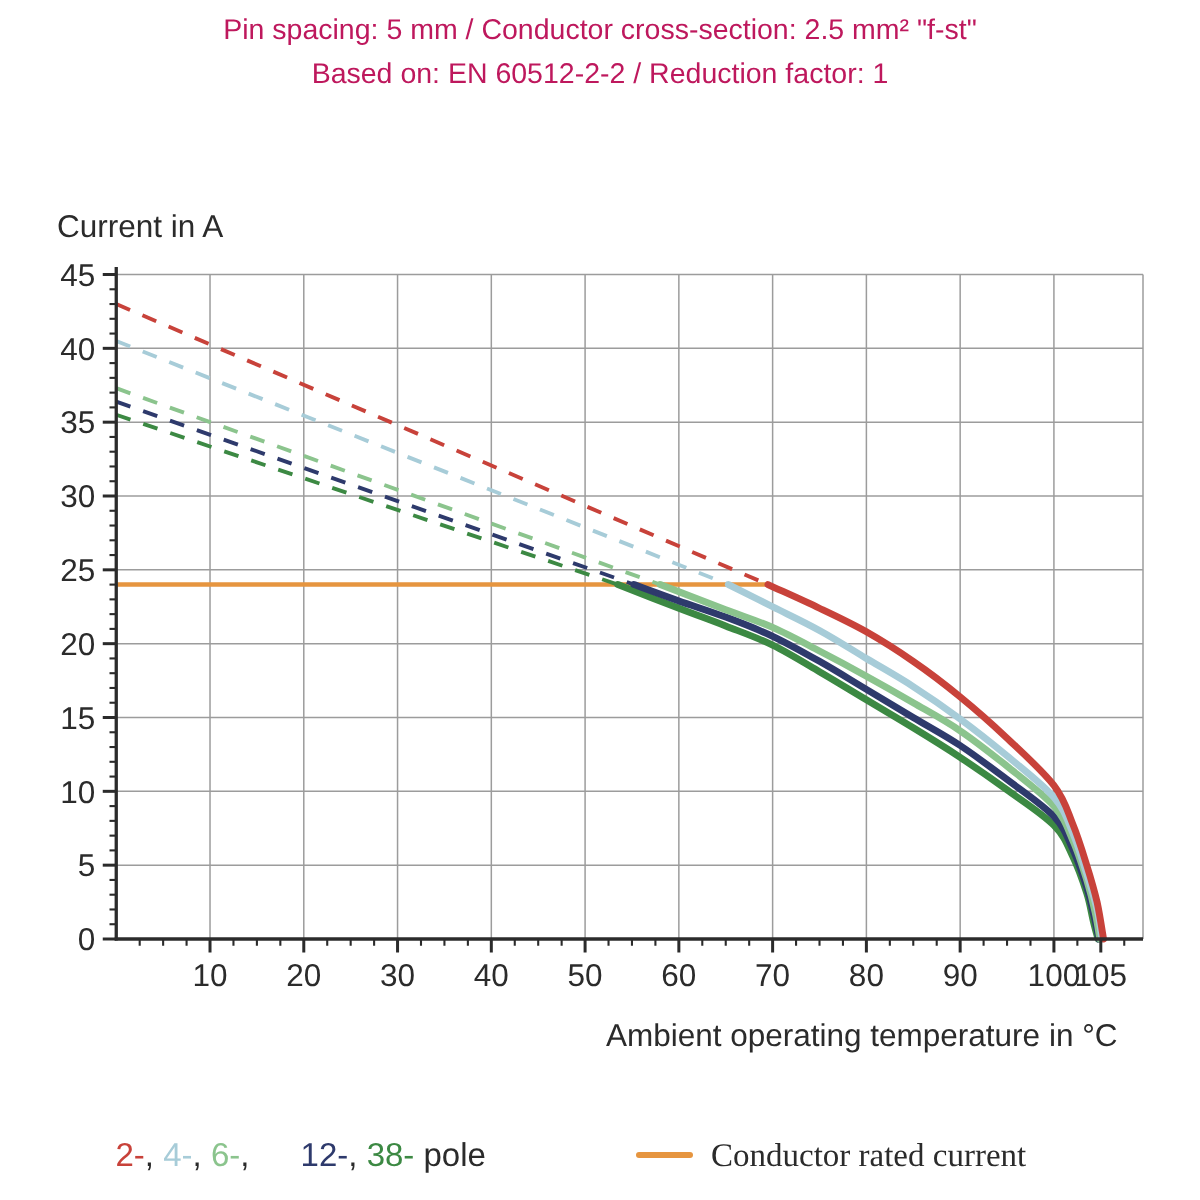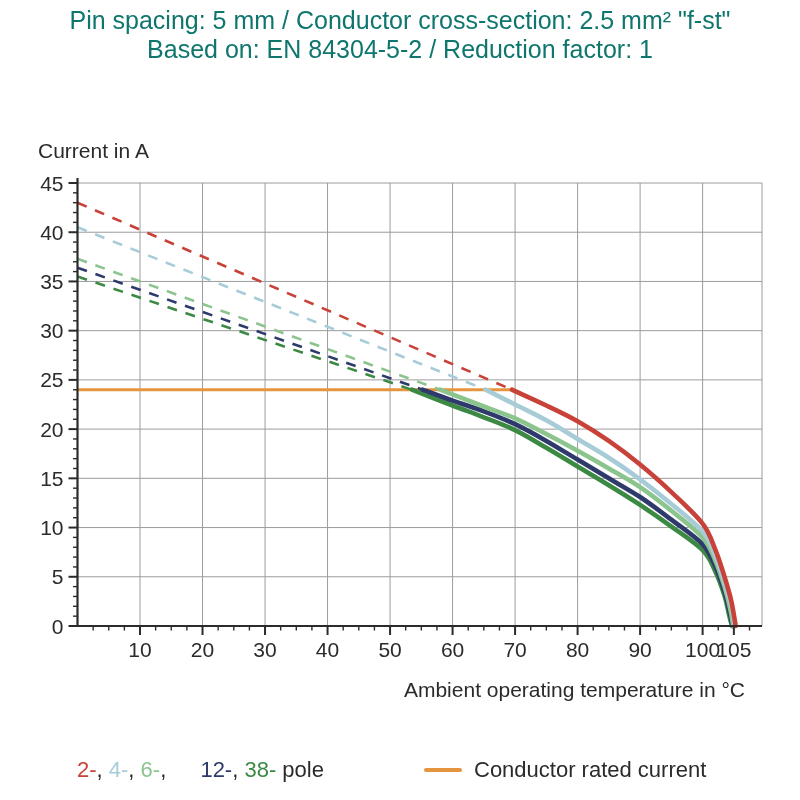--- a/index.html
+++ b/index.html
@@ -1,33 +1,33 @@
 <!DOCTYPE html>
 <html><head>
 <meta charset="utf-8">
 <style>
   html,body{margin:0;padding:0;background:#fff;}
   body{width:800px;height:800px;position:relative;overflow:hidden;
        font-family:"Liberation Sans", sans-serif;color:#2b2b2b;}
   .header{position:absolute;top:6px;left:0;width:800px;text-align:center;line-height:29px;
-          font-size:25px;color:#0f766e;}
+          font-size:19px;color:#be185d;}
   #chart{position:absolute;left:0;top:0;}
   #chart text{font-family:"Liberation Sans", sans-serif;font-size:21px;fill:#2b2b2b;}
   .legend-row{position:absolute;top:757px;left:0;width:800px;height:36px;font-size:22px;}
   .legend-poles{position:absolute;left:77px;top:0;white-space:nowrap;}
-  .legend-rated{position:absolute;left:424px;top:0;white-space:nowrap;}
+  .legend-rated{position:absolute;left:424px;top:0;white-space:nowrap;font-family:Liberation Serif, serif;}
   .swatch{display:inline-block;width:38px;height:4px;border-radius:2px;vertical-align:middle;
           margin-right:12px;margin-bottom:3px;}
 </style>
 </head>
 <body>
 
 <div class="header">
   <div>Pin spacing: 5 mm / Conductor cross-section: 2.5 mm² "f-st"</div>
-  <div>Based on: EN 84304-5-2 / Reduction factor: 1</div>
+  <div>Based on: EN 60512-2-2 / Reduction factor: 1</div>
 </div>
 
 <svg id="chart" width="800" height="720" viewBox="0 0 800 720">
   <text x="38" y="158">Current in A</text>
   <g id="g-grid">
       <line x1="77.5" y1="576.7777777777778" x2="762" y2="576.7777777777778" stroke="#9c9c9c" stroke-width="1"></line>
       <line x1="77.5" y1="527.5555555555555" x2="762" y2="527.5555555555555" stroke="#9c9c9c" stroke-width="1"></line>
       <line x1="77.5" y1="478.33333333333337" x2="762" y2="478.33333333333337" stroke="#9c9c9c" stroke-width="1"></line>
       <line x1="77.5" y1="429.1111111111111" x2="762" y2="429.1111111111111" stroke="#9c9c9c" stroke-width="1"></line>
       <line x1="77.5" y1="379.8888888888889" x2="762" y2="379.8888888888889" stroke="#9c9c9c" stroke-width="1"></line>

